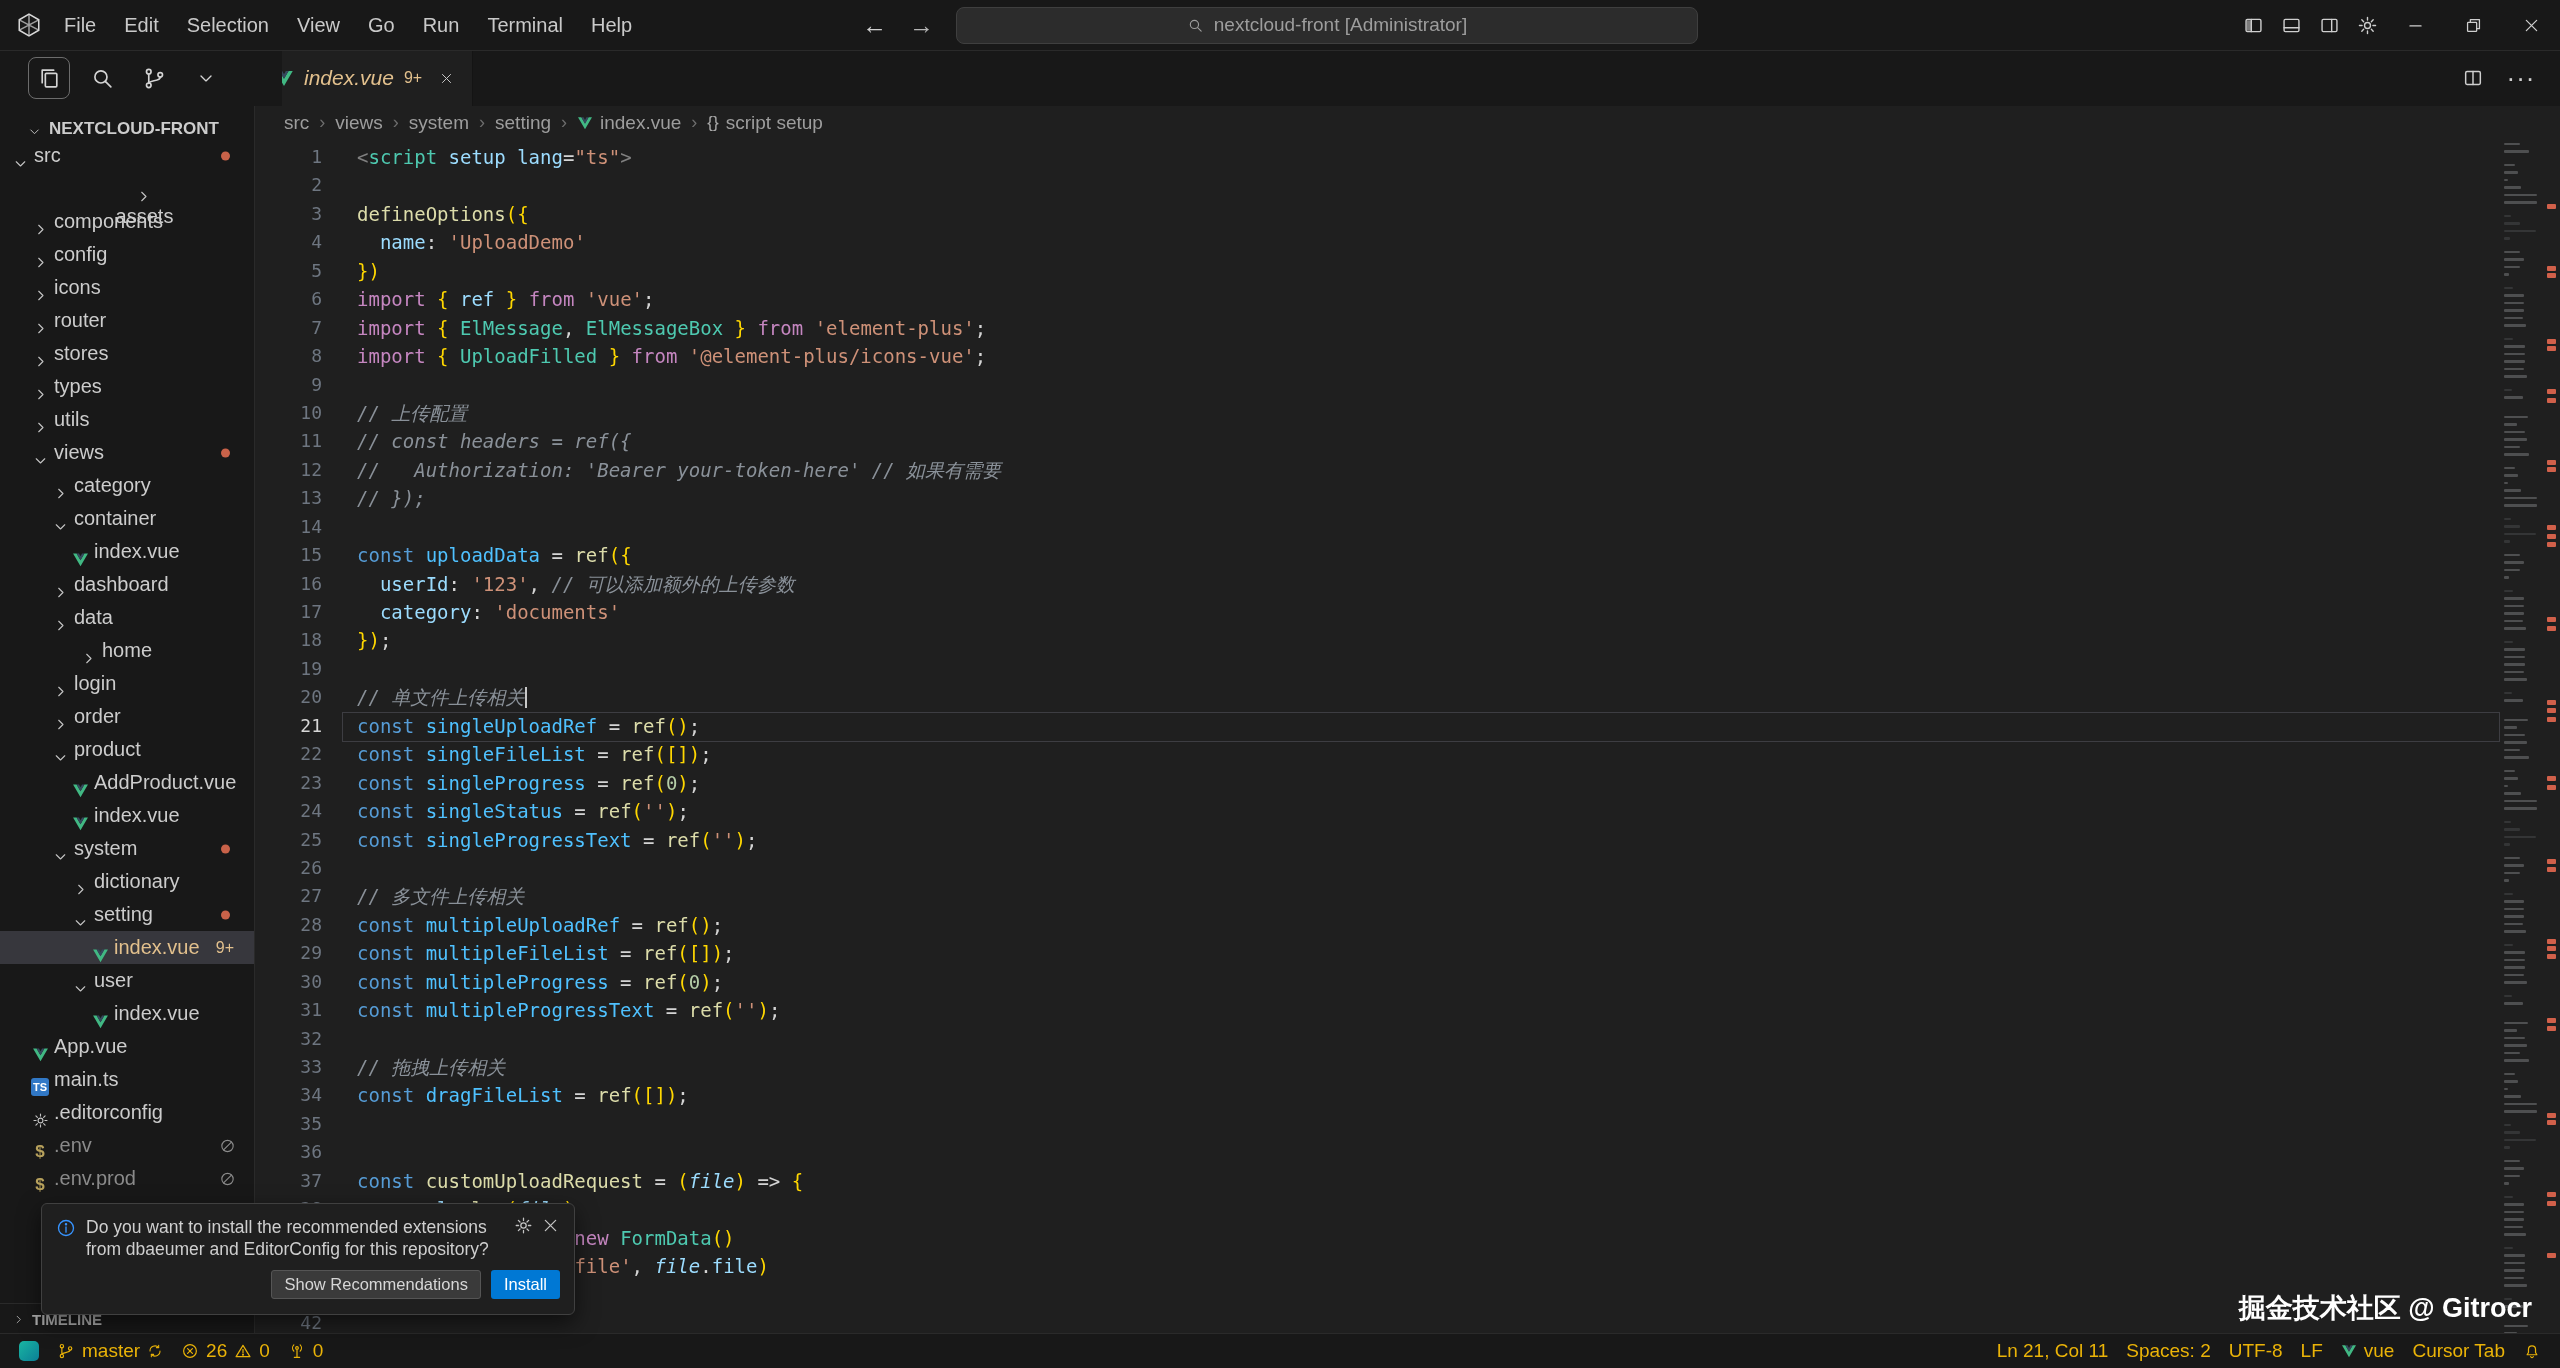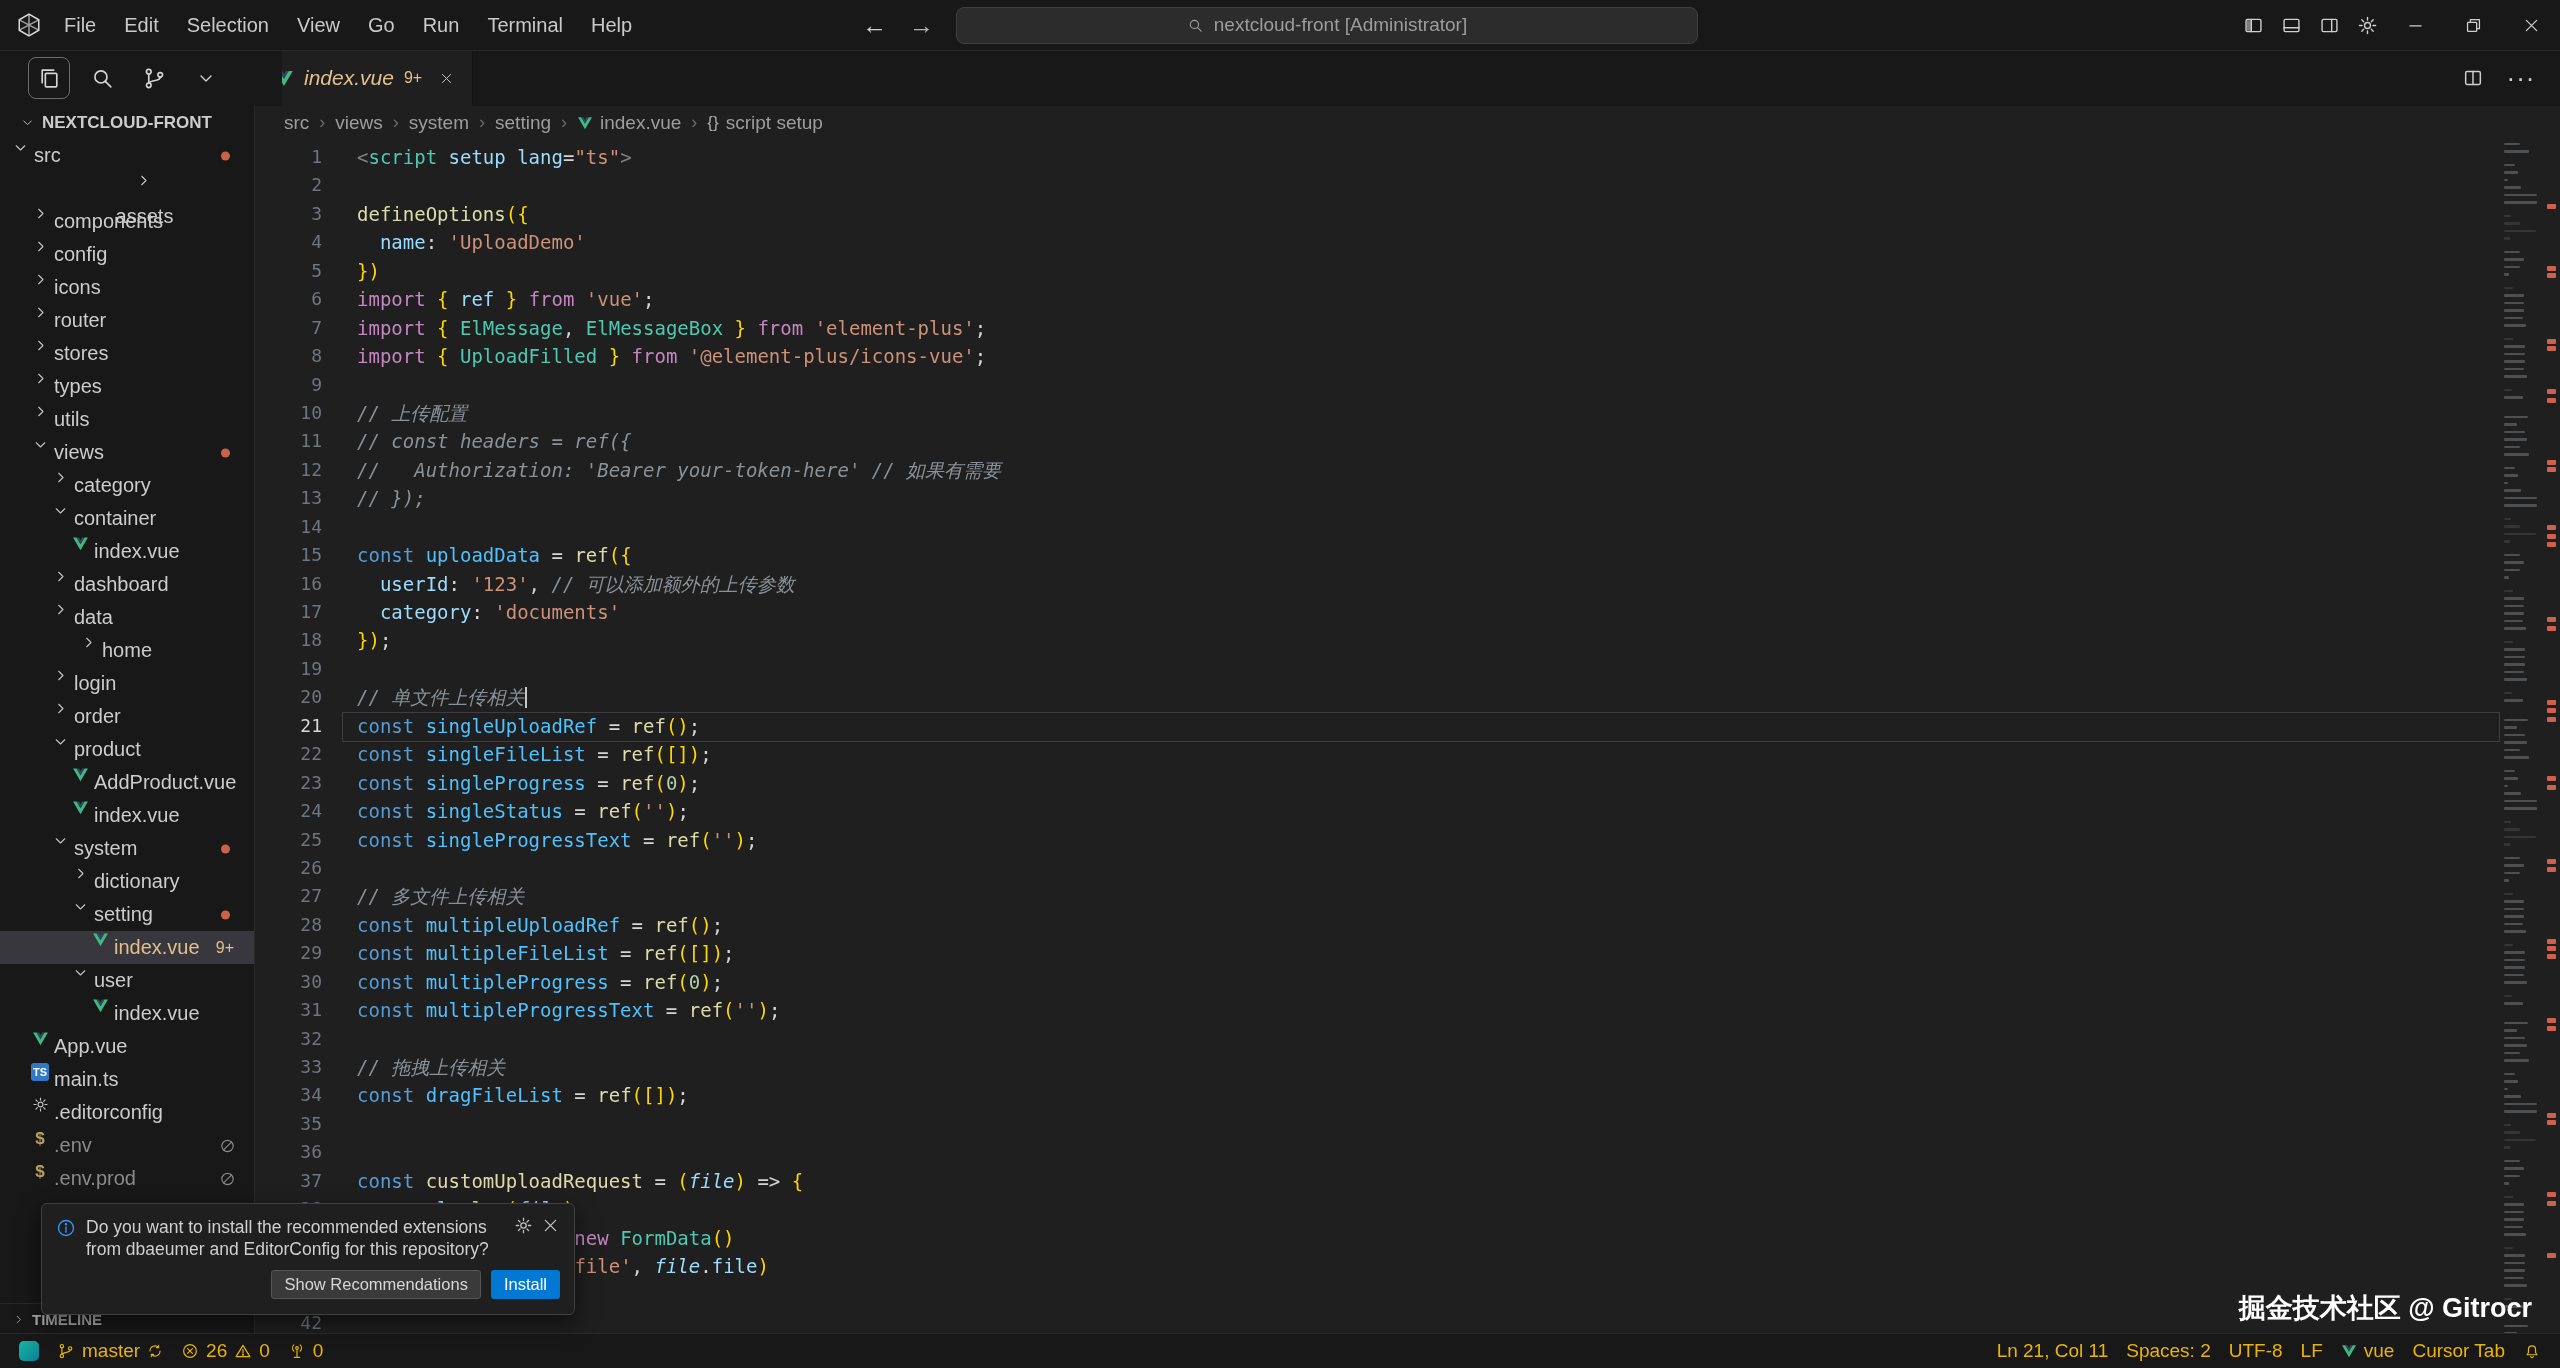--- a/index.html
+++ b/index.html
@@ -50,26 +50,26 @@
   
   .breadcrumbs{position:absolute;top:106px;left:254px;right:0;height:33px;background:#1f1f1f;display:flex;align-items:center;
     padding-left:30px;gap:10px;font-size:19px;color:#9d9d9d;z-index:5;}
   .bc-item{display:flex;align-items:center;gap:7px;cursor:default;}
   .bc-item .icon{width:16px;height:16px;}
   .bc-sep{color:#6d6d6d;font-size:18px;}
   .bc-braces{font-size:17px;color:#a9a9a9;}
 
   
   .sidebar{position:absolute;top:106px;left:0;width:254px;bottom:34px;background:#181818;border-right:1px solid #2a2a2a;z-index:10;overflow:hidden;}
-  .explorer-header{height:33px;display:flex;align-items:center;gap:7px;padding-left:20px;color:#cccccc;font-size:17px;font-weight:700;}
+  .explorer-header{height:33px;display:flex;align-items:flex-end;gap:7px;padding-left:27px;color:#cccccc;font-size:17px;font-weight:700;}
   .explorer-header .icon{width:15px;height:15px;color:#bcbcbc;}
   #tree{position:absolute;top:33px;left:0;right:0;}
   .tree-row{height:33px;display:flex;align-items:center;position:relative;font-size:20px;color:#cccccc;cursor:pointer;}
   .tree-row.selected{background:#37373d;}
-  .icon-slot{width:24px;height:33px;display:inline-flex;align-items:flex-start;justify-content:center;flex:none;color:#c2c2c2;}
+  .icon-slot{width:24px;height:33px;display:inline-flex;align-items:flex-end;justify-content:center;flex:none;color:#c2c2c2;}
   .icon-slot svg{width:17px;height:17px;}
   .tree-label{white-space:nowrap;margin-left:2px;}
   .tree-label.dim{color:#8a8a8a;}
   .tree-label.mod{color:#e2c08d;}
   .tree-badge{position:absolute;right:20px;color:#e2c08d;font-size:16px;}
   .tree-dot{position:absolute;right:24px;top:50%;transform:translateY(-50%);width:9px;height:9px;border-radius:50%;background:#c96249;}
   .tree-ignored{position:absolute;right:18px;top:50%;transform:translateY(-50%);width:17px;height:17px;color:#8a8a8a;}
   .ts-chip{width:18px;height:18px;background:#3178c6;color:#fff;font-size:11px;font-weight:700;display:flex;align-items:center;justify-content:center;border-radius:3px;font-family:"Liberation Sans",sans-serif;}
   .env-dollar{color:#b7a15c;font-weight:700;font-size:17px;}
   .timeline-row{position:absolute;bottom:0;left:0;right:0;height:30px;border-top:1px solid #2a2a2a;background:#181818;

